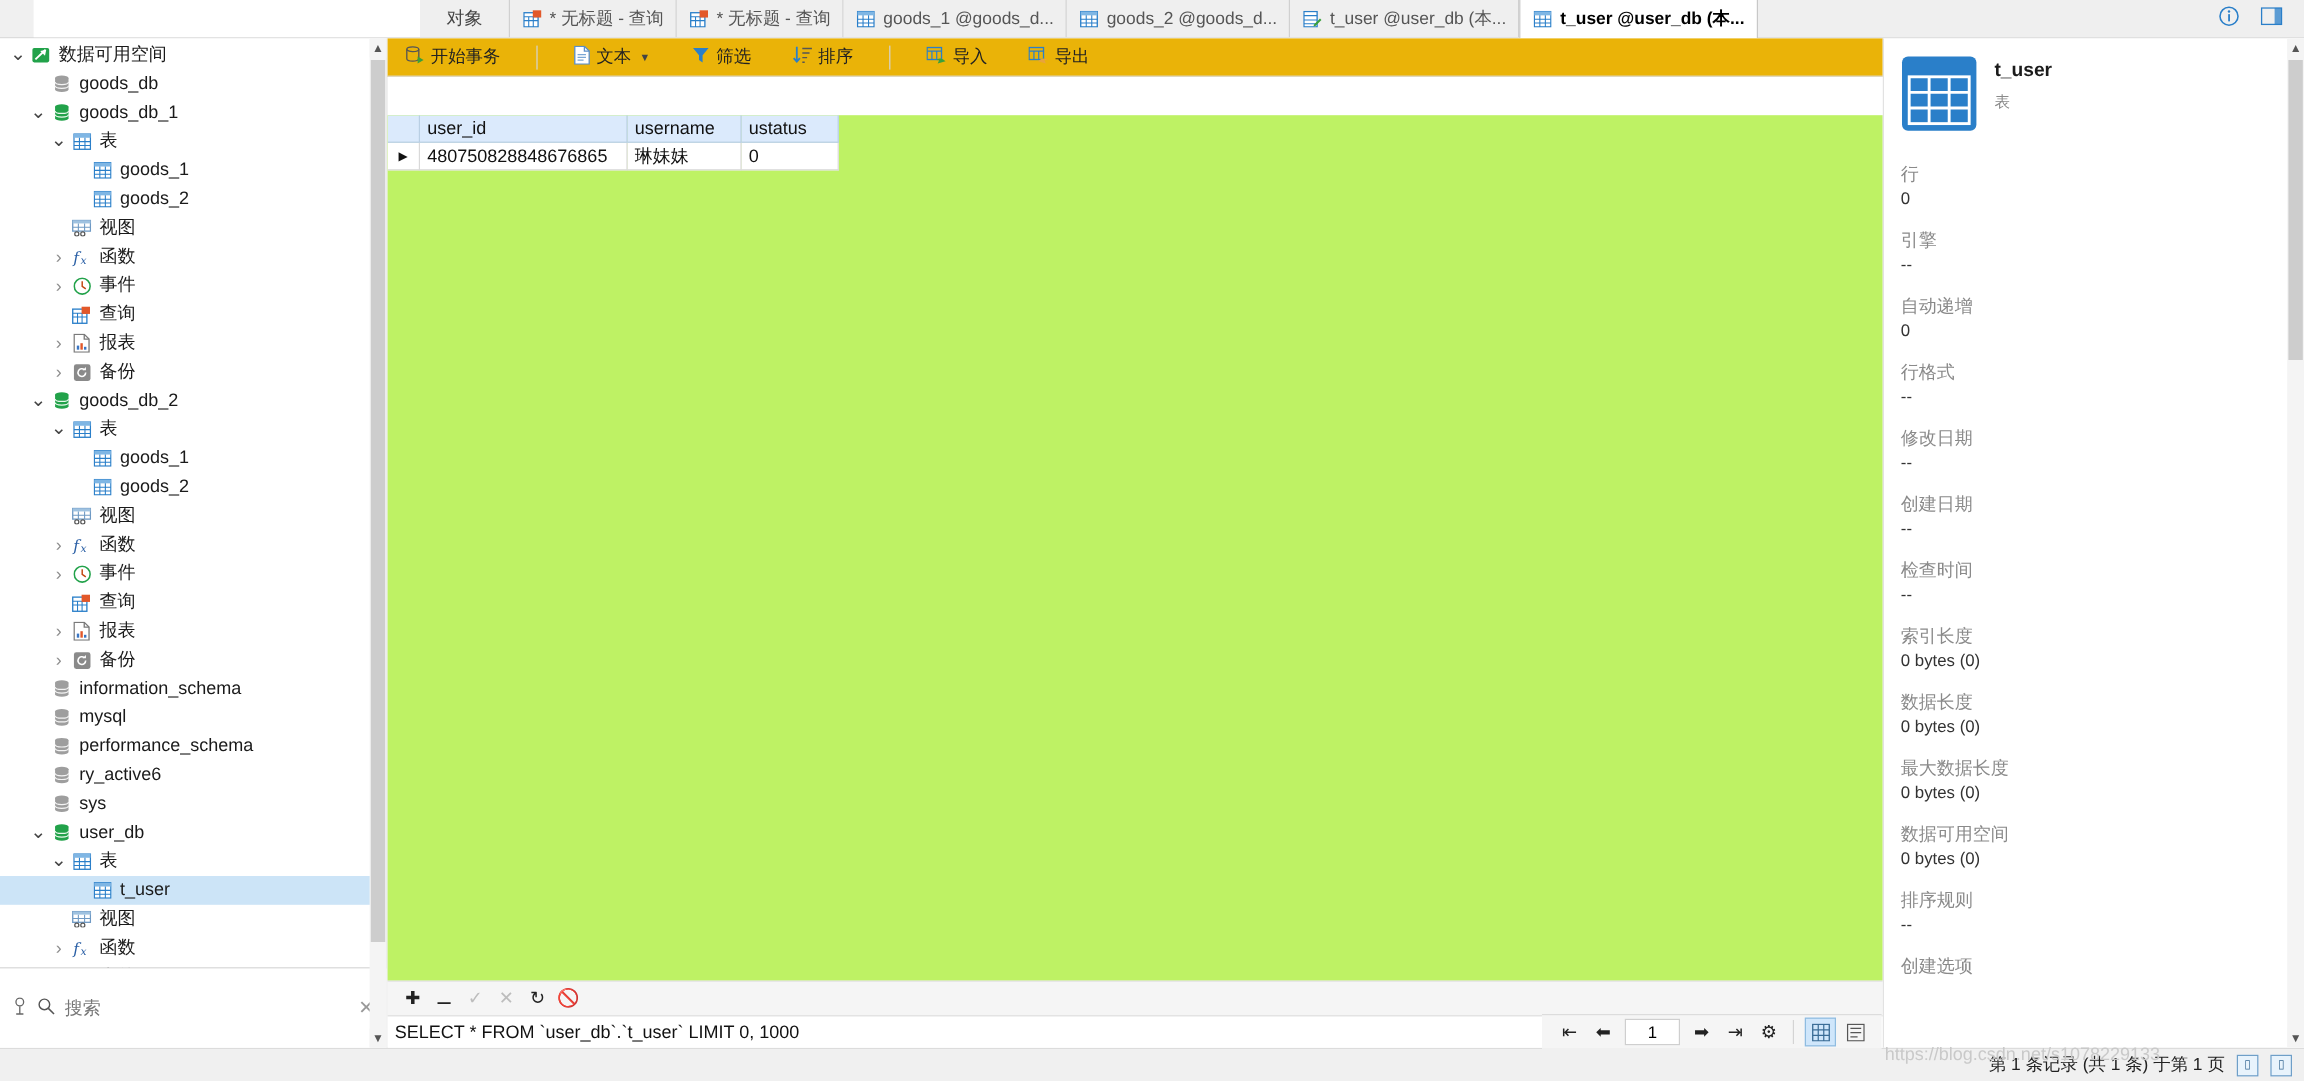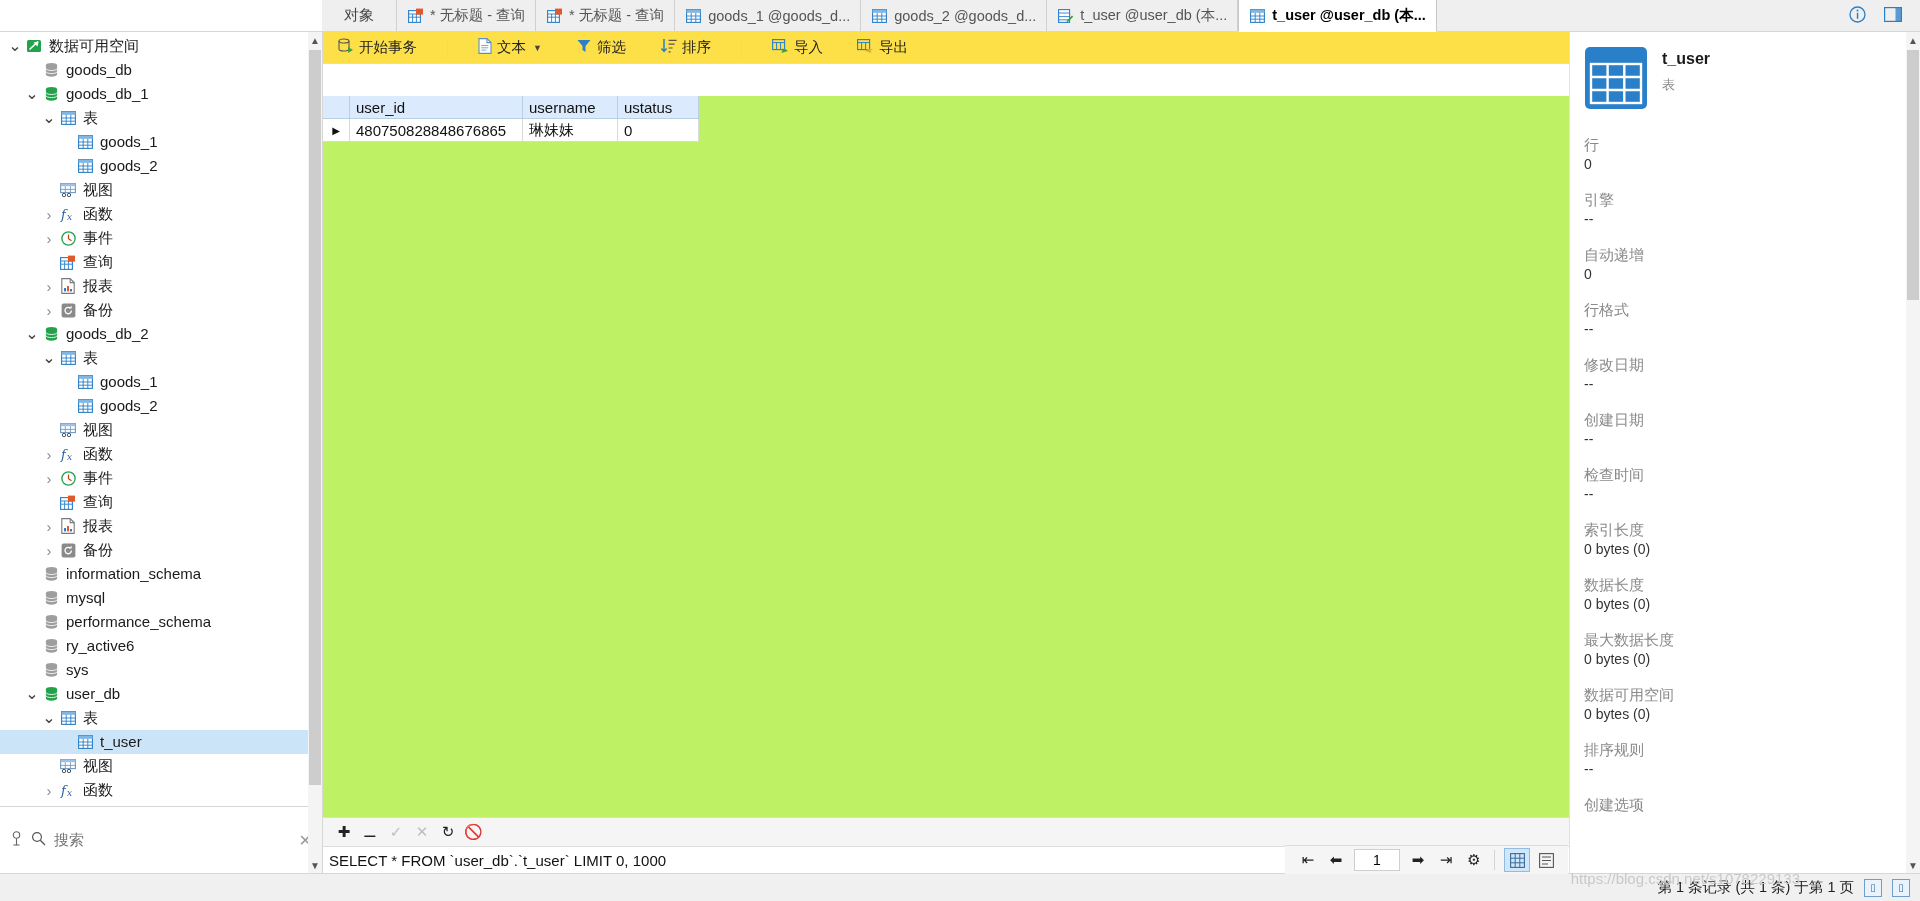--- a/index.html
+++ b/index.html
@@ -7,21 +7,21 @@
   body{
     width:1920px;height:901px;overflow:hidden;
     background:#ffffff;
     font-family:"Liberation Sans","DejaVu Sans",sans-serif;
     font-size:15px;color:#000;
     -webkit-font-smoothing:antialiased;
   }
   .app{position:relative;width:1920px;height:901px;display:flex;flex-direction:column;}
 
   
-  .topstrip{display:flex;height:31px;flex:0 0 31px;background:#f0f0f0;border-bottom:1px solid #d7d7d7;}
+  .topstrip{display:flex;height:31px;flex:0 0 31px;background:#f0f0f0;border-bottom:1px solid #d7d7d7;padding-left:28px;}
   .sidebar-top{width:322px;flex:0 0 322px;background:#ffffff;position:relative;}
   .tabstrip{flex:1;display:flex;align-items:stretch;background:#efefef;position:relative;}
 
   .objtab{display:flex;align-items:center;padding:0 22px;color:#444;font-size:15px;
           border-right:1px solid #d0d0d0;background:#efefef;cursor:default;}
   .tab{display:flex;align-items:center;gap:6px;padding:0 10px;max-width:210px;
        border-right:1px solid #d0d0d0;background:#efefef;color:#555;
        font-size:14.5px;white-space:nowrap;overflow:hidden;cursor:default;}
   .tab .tlabel{overflow:hidden;text-overflow:ellipsis;}
   .tab.active{background:#ffffff;color:#000;font-weight:bold;border-left:1px solid #c8c8c8;
@@ -46,21 +46,21 @@
   .sb-thumb{position:absolute;left:1px;width:12px;background:#cdcdcd;border-radius:0;}
   .sb-arrow{position:absolute;left:0;width:14px;height:16px;display:flex;align-items:center;
             justify-content:center;font-size:10px;color:#555;background:#f4f4f4;}
 
   .searchbar{height:34px;flex:0 0 34px;border-top:1px solid #d7d7d7;display:flex;align-items:center;
              gap:8px;padding:16px 10px;background:#fff;color:#666;font-size:15px;}
   .searchbar .grow{flex:1;}
 
   
   .center{flex:1;display:flex;flex-direction:column;min-width:0;background:#fff;position:relative;}
-  .gridtoolbar{height:31px;flex:0 0 31px;display:flex;align-items:center;background:#fde047;
+  .gridtoolbar{height:31px;flex:0 0 31px;display:flex;align-items:center;background:#eab308;
                border-bottom:1px solid #dcdcdc;padding-left:6px;gap:16px;}
   .tbtn{display:flex;align-items:center;gap:5px;height:25px;padding:0 9px;font-size:14.5px;color:#222;cursor:default;}
   .tsep{width:1px;height:20px;background:#d4d4d4;margin:0 5px;}
   .caret{font-size:9px;color:#444;margin-left:2px;}
 
   .gridwrap{flex:1;position:relative;overflow:hidden;background:#bef264;margin-top:32px;}
   table.grid{border-collapse:collapse;font-size:15px;table-layout:fixed;}
   table.grid th{background:#dbeafc;font-weight:normal;text-align:left;height:22px;
                 border-right:1px solid #b9cfe4;border-bottom:1px solid #b9cfe4;padding:0 6px;color:#111;}
   table.grid td{height:22px;border-right:1px solid #d9d9d9;border-bottom:1px solid #d9d9d9;

